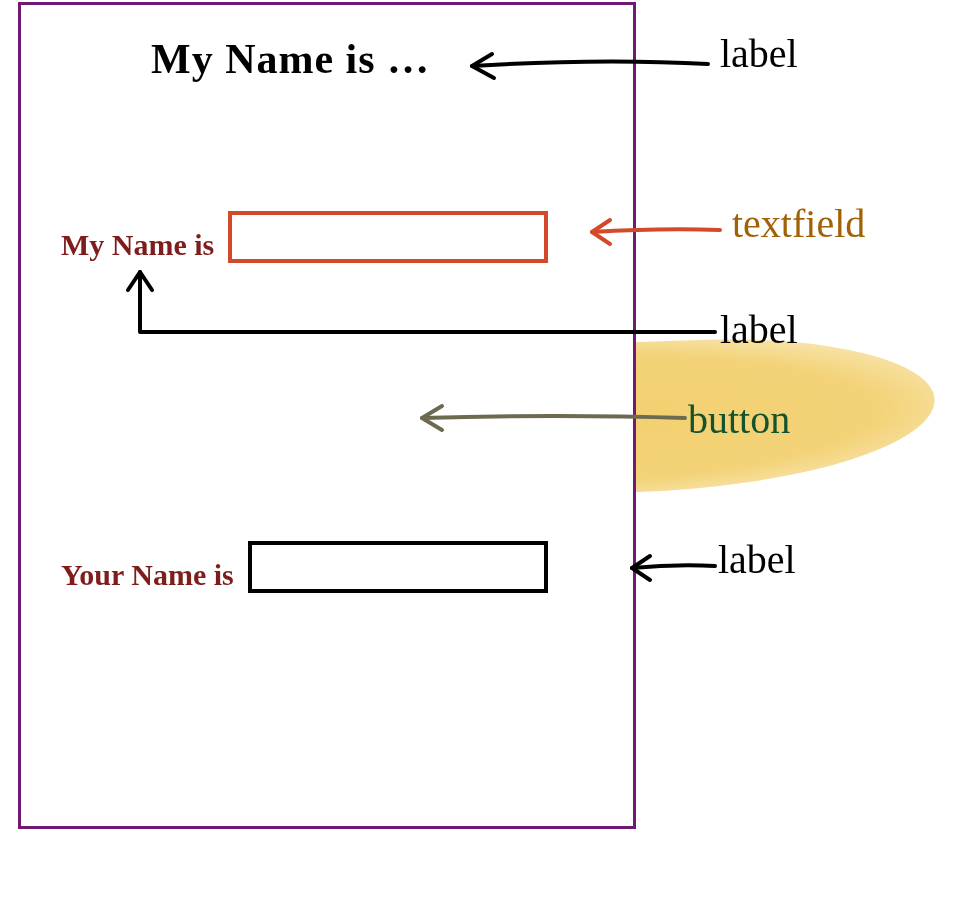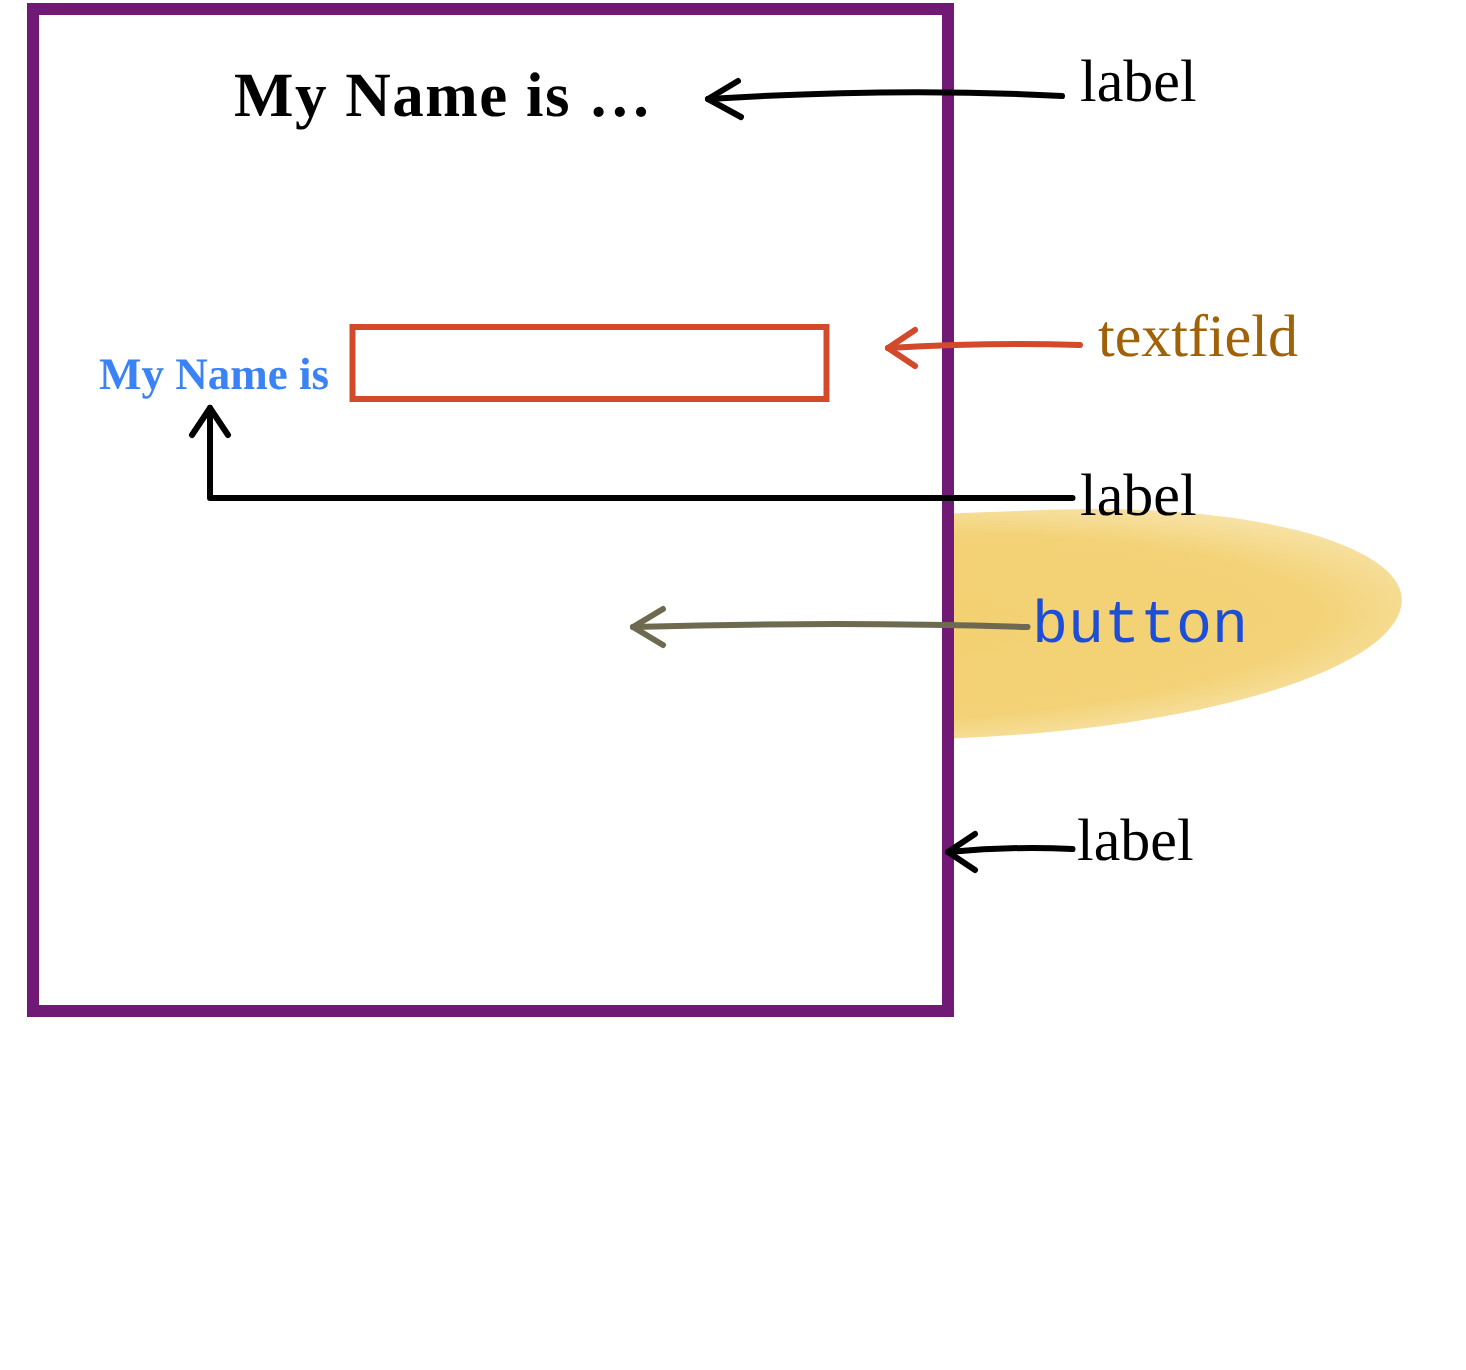--- a/index.html
+++ b/index.html
@@ -9,22 +9,22 @@
       background: #ffffff;
       position: relative;
       font-family: 'Comic Sans MS', cursive, sans-serif;
       overflow: hidden;
     }
     .app-frame {
       position: absolute;
       left: 18px;
       top: 2px;
       width: 618px;
-      height: 676px;
-      border: 8px solid #701a75;
+      height: 827px;
+      border: 3px solid #701a75;
       background: #fff;
     }
     .highlight-band {
       position: absolute;
       left: 175px;
       top: 345px;
       width: 760px;
       height: 150px;
       background: radial-gradient(ellipse at center, rgba(242,206,105,0.95) 0%, rgba(242,206,105,0.9) 60%, rgba(242,206,105,0.5) 85%, rgba(242,206,105,0) 100%);
       border-radius: 40% 30% 40% 35% / 50% 45% 55% 50%;
@@ -44,21 +44,21 @@
       position: absolute;
       display: flex;
       align-items: center;
       gap: 14px;
     }
     .field-row.row-myname { left: 40px; top: 206px; }
     .field-row.row-yourname { left: 40px; top: 536px; }
     .inline-label {
       font-size: 30px;
       font-weight: 600;
-      color: #3b82f6;
+      color: #7f1d1d;
       font-family: 'Brush Script MT', 'Comic Sans MS', cursive;
       white-space: nowrap;
       margin-top: 16px;
     }
     .textfield {
       width: 320px;
       height: 52px;
       border: 4px solid #d24a2a;
       background: #fff;
       font-size: 20px;
@@ -91,21 +91,21 @@
     }
     .annotation {
       position: absolute;
       font-family: 'Brush Script MT', 'Comic Sans MS', cursive;
       font-size: 40px;
       font-weight: 500;
       white-space: nowrap;
     }
     .ann-black { color: #000; text-align: right; }
     .ann-red { color: #a16207; }
-    .ann-olive { color: #1d4ed8; font-family: Liberation Mono, monospace; }
+    .ann-olive { color: #14532d; }
     .ann-label-top { left: 720px; top: 30px; }
     .ann-textfield { left: 732px; top: 200px; }
     .ann-label-mid { left: 720px; top: 306px; }
     .ann-button { left: 688px; top: 396px; }
     .ann-label-bottom { left: 718px; top: 536px; }
     .arrow { position: absolute; }
     .arrow svg { overflow: visible; }
   </style>
 </head>
 <body>
@@ -115,20 +115,24 @@
 <div class="app-frame">
 
   <div class="heading-label">My Name is …</div>
 
   <div class="field-row row-myname">
     <span class="inline-label">My Name is</span>
     <input class="textfield" type="text" value="" style="">
   </div>
 
 
+  <div class="field-row row-yourname">
+    <span class="inline-label">Your Name is</span>
+    <span class="outputfield"></span>
+  </div>
 
 </div>
 
 <div class="annotation ann-black ann-label-top">label</div>
 <div class="annotation ann-red ann-textfield">textfield</div>
 <div class="annotation ann-black ann-label-mid">label</div>
 <div class="annotation ann-olive ann-button">button</div>
 <div class="annotation ann-black ann-label-bottom">label</div>
 
 <div class="arrow" style="left:460px; top:48px; width:250px; height:40px;">

